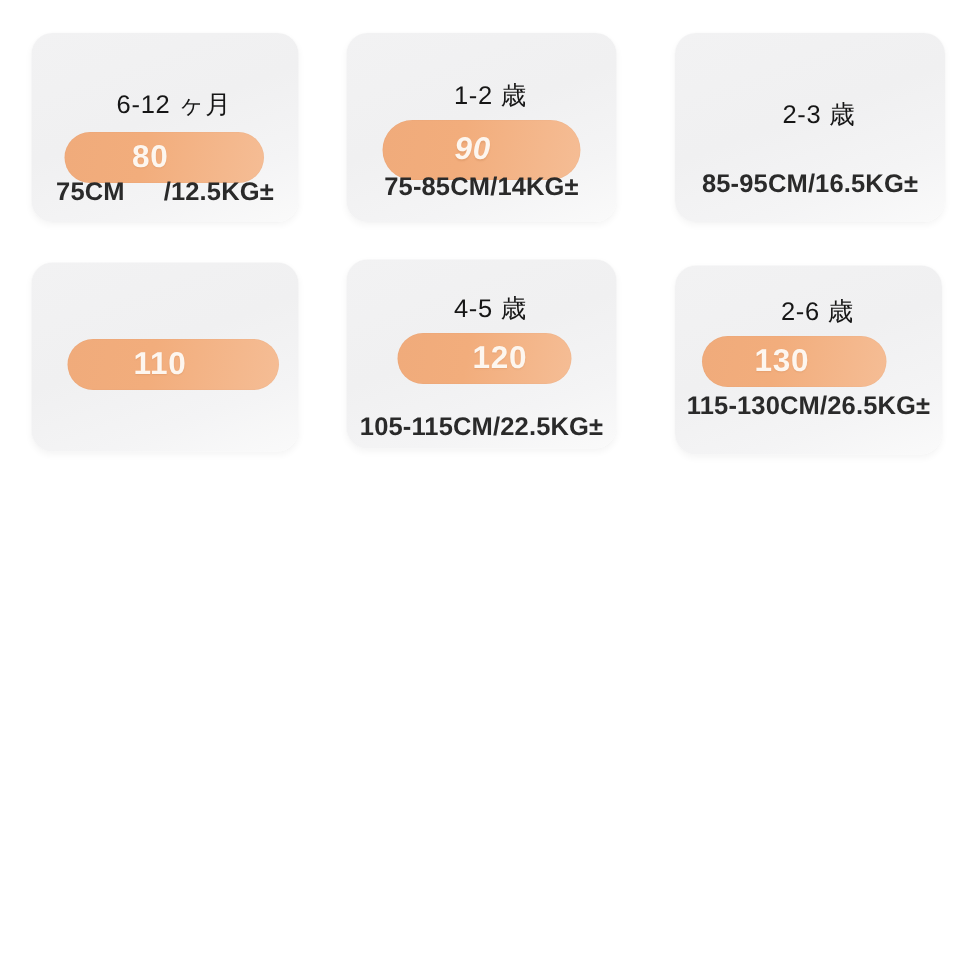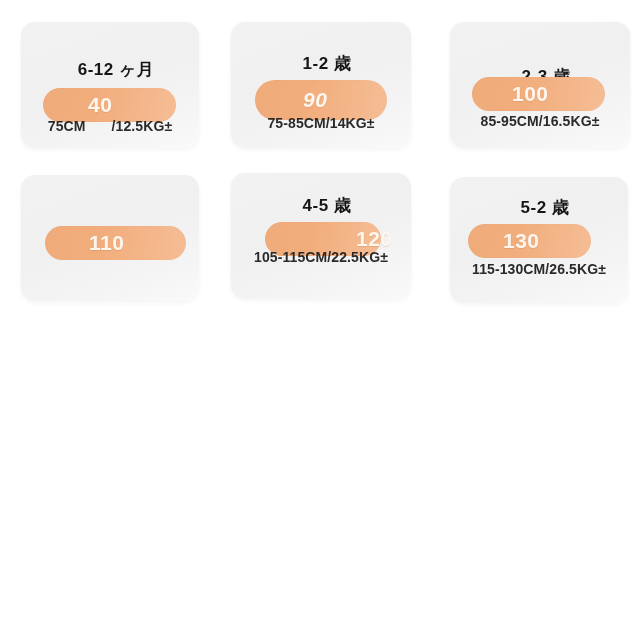--- a/index.html
+++ b/index.html
@@ -37,21 +37,21 @@
     position: relative;
     width: 100%;
     height: 100%;
   }
   .age-label {
     position: absolute;
     left: 12px;
     right: 0;
     text-align: center;
     color: #161616;
-    font-weight: bold;
+    font-weight: normal;
     font-size: 17px;
     letter-spacing: 0.5px;
     white-space: nowrap;
   }
   .size-pill {
     position: absolute;
     background: linear-gradient(100deg, #f0ab7b 0%, #f2ad7c 40%, #f5bd95 100%);
     border-radius: 999px;
     box-shadow: inset 0 0 0 0.5px rgba(0,0,0,0.02);
   }
@@ -66,21 +66,21 @@
     text-shadow: 0 1px 1px rgba(180,110,60,0.20);
     white-space: nowrap;
   }
   .spec-line {
     position: absolute;
     left: 0;
     right: 0;
     text-align: center;
     color: #2a2a2a;
     font-weight: bold;
-    font-size: 14px;
+    font-size: 17px;
     letter-spacing: 0.1px;
     white-space: nowrap;
   }
   .spec-gap {
     display: inline-block;
     width: 26px;
   }
 
   
   .card-0 { left: 21px;  top: 22px;  width: 178px; height: 126px; }
@@ -104,62 +104,59 @@
   
   .card-3 { left: 21px;  top: 175px; width: 178px; height: 126px; }
   .card-3 .age-label { top: 23px; }
   .card-3 .size-pill { left: 24px; top: 51px; width: 141px; height: 34px; text-align: right; }
   .card-3 .size-number { left: 44px; }
   .card-3 .spec-line { top: 88px; }
 
   .card-4 { left: 231px; top: 173px; width: 180px; height: 126px; }
   .card-4 .age-label { top: 21px; }
   .card-4 .size-pill { left: 34px; top: 49px; width: 116px; height: 34px; }
-  .card-4 .size-number { left: 50px; margin-left: 41px; }
-  .card-4 .spec-line { top: 76px; }
+  .card-4 .size-number { left: 50px; }
+  .card-4 .spec-line { top: 102px; }
 
   .card-5 { left: 450px; top: 177px; width: 178px; height: 126px; }
   .card-5 .age-label { top: 19px; }
   .card-5 .size-pill { left: 18px; top: 47px; width: 123px; height: 34px; }
   .card-5 .size-number { left: 35px; }
   .card-5 .spec-line { top: 84px; }
 </style>
 </head>
 <body>
 
 <div id="size-chart">
 
   <div class="card-grid">
 
     <div class="size-card card-0">
       <div class="card-inner">
         <div class="age-label">6-12 ヶ月</div>
         <div class="size-pill">
-          <span class="size-number">40</span>
+          <span class="size-number">80</span>
         </div>
         <div class="spec-line"><span>75CM</span><span class="spec-gap"></span><span>/12.5KG±</span></div>
       </div>
     </div>
 
     <div class="size-card card-1">
       <div class="card-inner">
         <div class="age-label">1-2 歳</div>
         <div class="size-pill">
           <span class="size-number">90</span>
         </div>
         <div class="spec-line">75-85CM/14KG±</div>
       </div>
     </div>
 
     <div class="size-card card-2">
       <div class="card-inner">
         <div class="age-label">2-3 歳</div>
-        <div class="size-pill">
-          <span class="size-number">100</span>
-        </div>
         <div class="spec-line">85-95CM/16.5KG±</div>
       </div>
     </div>
 
     <div class="size-card card-3">
       <div class="card-inner">
         <div class="size-pill">
           <span class="size-number">110</span>
         </div>
       </div>
@@ -170,21 +167,21 @@
         <div class="age-label">4-5 歳</div>
         <div class="size-pill">
           <span class="size-number">120</span>
         </div>
         <div class="spec-line">105-115CM/22.5KG±</div>
       </div>
     </div>
 
     <div class="size-card card-5">
       <div class="card-inner">
-        <div class="age-label">5-2 歳</div>
+        <div class="age-label">2-6 歳</div>
         <div class="size-pill">
           <span class="size-number">130</span>
         </div>
         <div class="spec-line">115-130CM/26.5KG±</div>
       </div>
     </div>
 
   </div>
 
   <div class="blank-area"></div>

